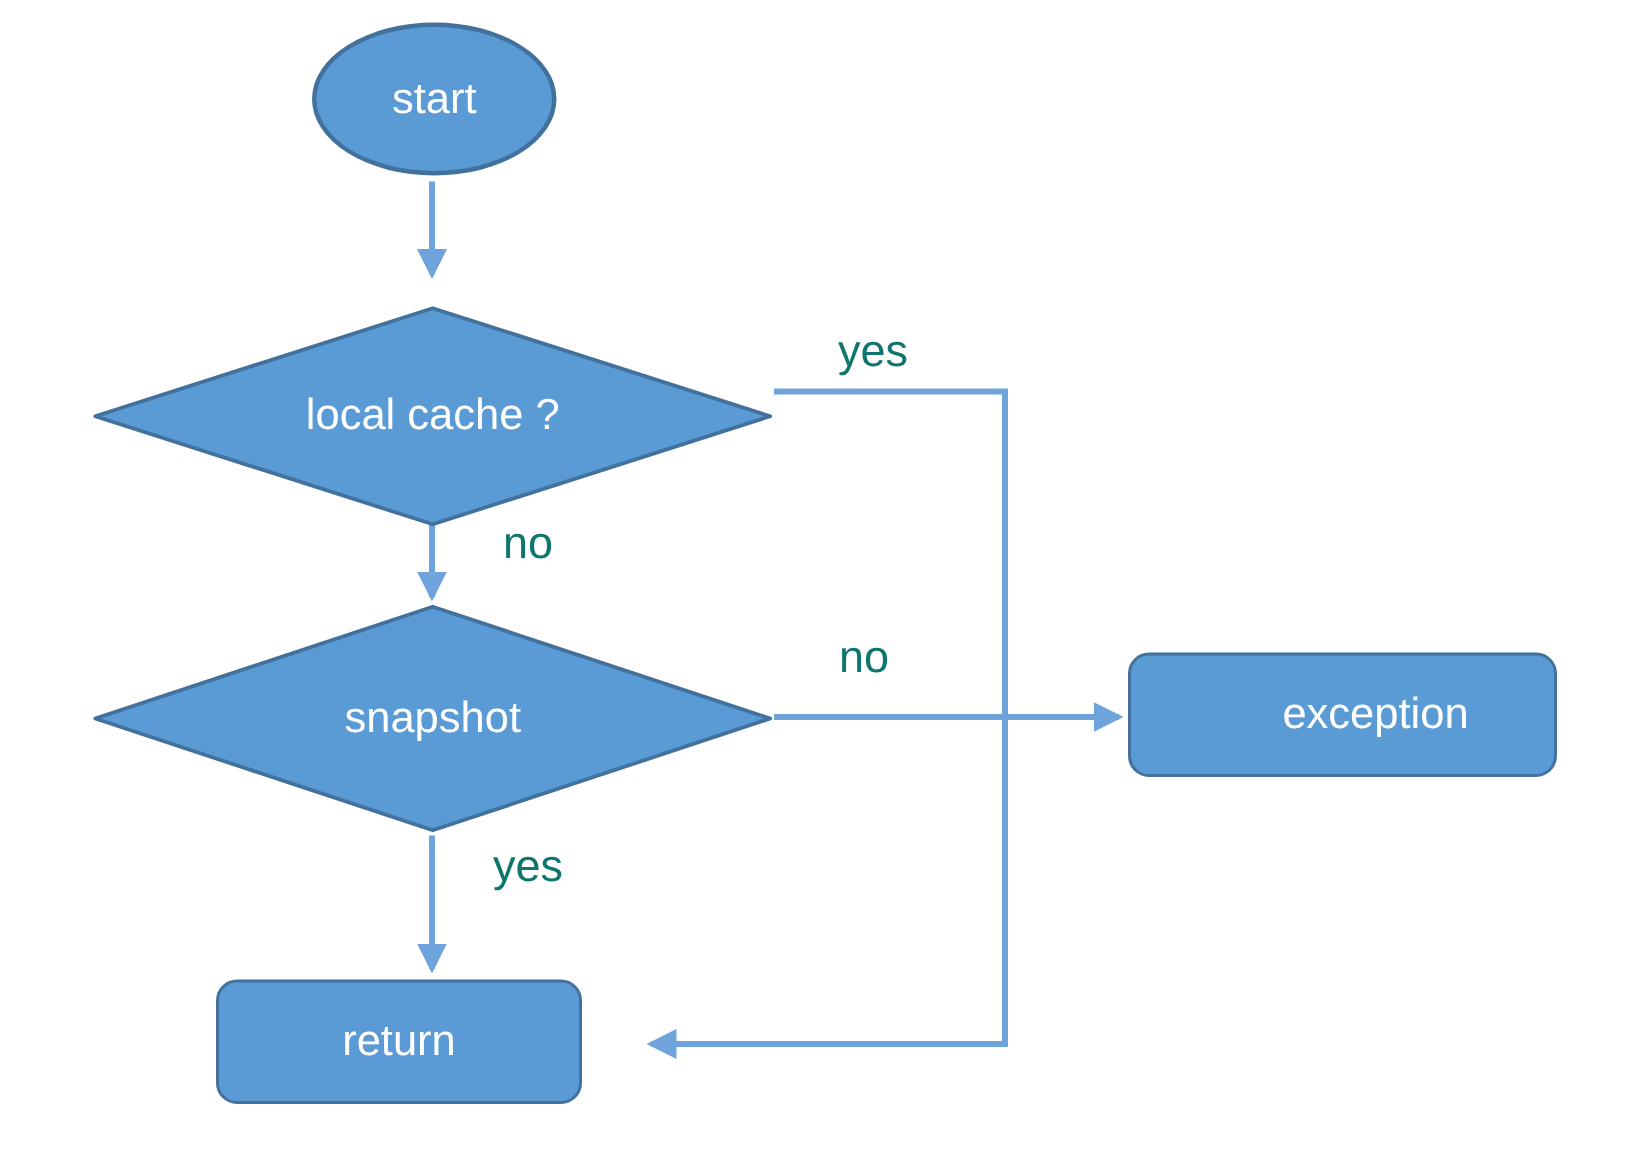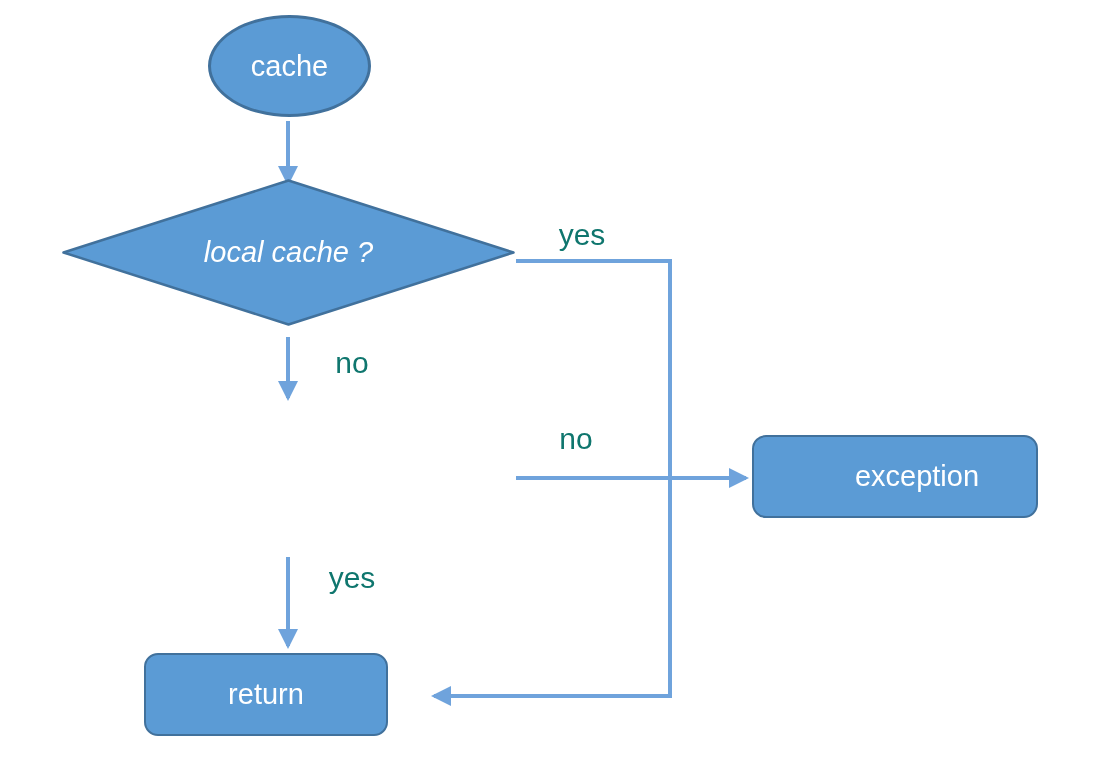--- a/index.html
+++ b/index.html
@@ -85,30 +85,36 @@
     <path d="M516 261 L670 261 L670 696 L434 696" stroke="#6FA3DC" stroke-width="4" fill="none" marker-end="url(#arrow)"></path>
 
     <path d="M288 337 L288 398" stroke="#6FA3DC" stroke-width="4" fill="none" marker-end="url(#arrow)"></path>
 
     <path d="M516 478 L746 478" stroke="#6FA3DC" stroke-width="4" fill="none" marker-end="url(#arrow)"></path>
 
     <path d="M288 557 L288 646" stroke="#6FA3DC" stroke-width="4" fill="none" marker-end="url(#arrow)"></path>
   </svg>
 
   <div class="node node-ellipse" style="left:208px; top:15px; width:163px; height:102px;">
-    <span class="node-label">cache</span>
+    <span class="node-label">start</span>
   </div>
 
-  <div class="node node-diamond" style="left:62px; top:179px; width:453px; height:147px;font-style:italic;">
+  <div class="node node-diamond" style="left:62px; top:204px; width:453px; height:147px;">
     <svg width="453" height="147" viewBox="0 0 453 147">
       <polygon points="226.5,1.5 451.5,73.5 226.5,145.5 1.5,73.5" fill="#5B9BD5" stroke="#41719C" stroke-width="2.5" stroke-linejoin="round"></polygon>
     </svg>
     <span class="node-label">local cache ?</span>
   </div>
 
+  <div class="node node-diamond" style="left:62px; top:403px; width:453px; height:152px;">
+    <svg width="453" height="152" viewBox="0 0 453 152">
+      <polygon points="226.5,1.5 451.5,76 226.5,150.5 1.5,76" fill="#5B9BD5" stroke="#41719C" stroke-width="2.5" stroke-linejoin="round"></polygon>
+    </svg>
+    <span class="node-label">snapshot</span>
+  </div>
 
   <div class="node node-rect" style="left:752px; top:435px; width:286px; height:83px;padding-left:44px;">
     <span class="node-label">exception</span>
   </div>
 
   <div class="node node-rect" style="left:144px; top:653px; width:244px; height:83px;">
     <span class="node-label">return</span>
   </div>
 
   <div class="edge-label" style="left:537px; top:217px;">yes</div>

